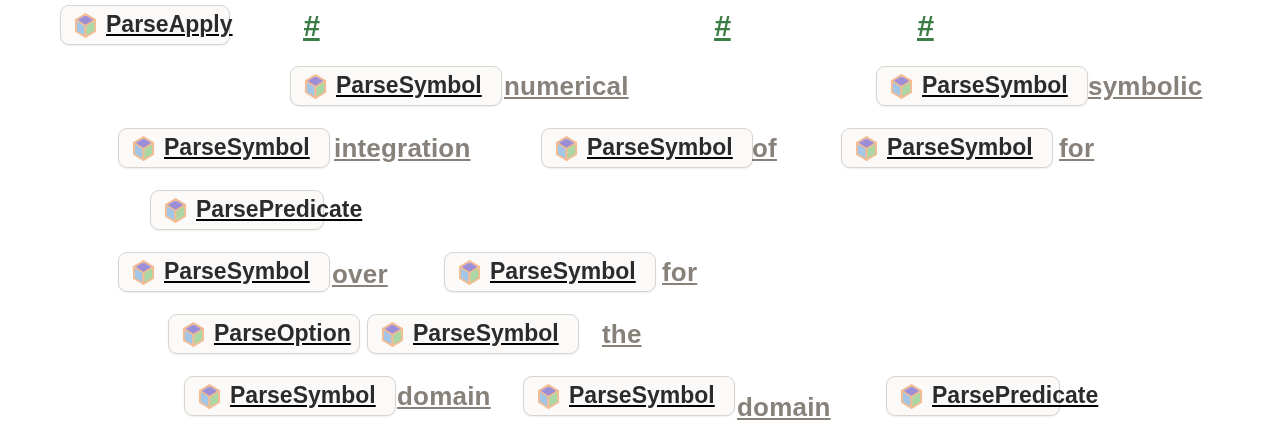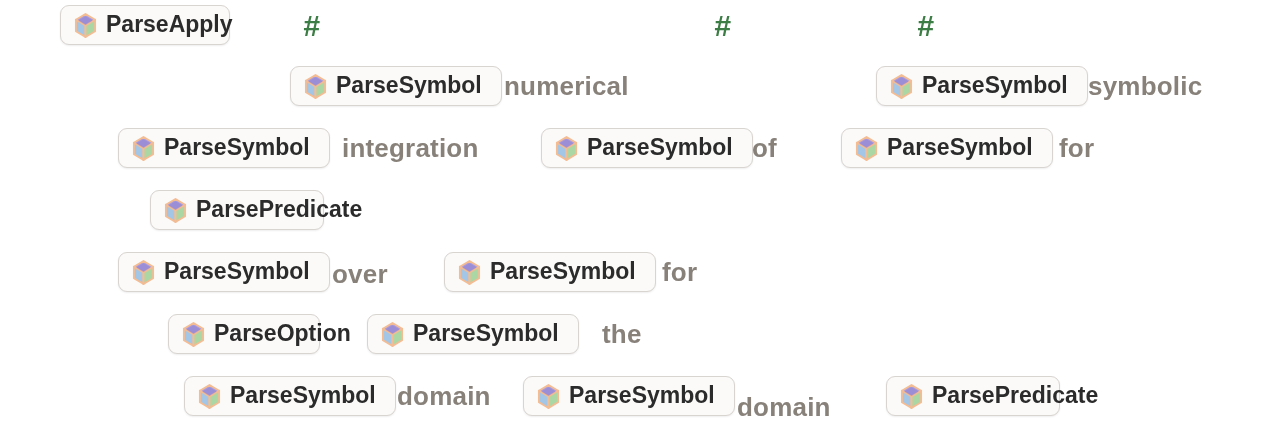--- a/index.html
+++ b/index.html
@@ -1,31 +1,31 @@
 <!DOCTYPE html>
 <html><head>
 <meta charset="utf-8">
 <style>
   html,body{margin:0;padding:0;}
   body{
     width:1262px;height:426px;position:relative;overflow:hidden;
     background:var(--bg,#ffffff);
     font-family:"Liberation Sans", sans-serif;
   }
-  .tok{position:absolute;white-space:nowrap;}
+  .tok{position:absolute;white-space:nowrap;text-decoration:underline;}
   .box{
     height:40px;box-sizing:border-box;
     display:flex;align-items:center;gap:9px;padding:0 10px 0 13px;
     background:var(--box-fill,#fbfaf8);
     border:1px solid var(--box-border,#d8d4d0);
     border-radius:9px;
     box-shadow:0 1px 2px rgba(0,0,0,0.07);
     cursor:pointer;
   }
-  .w170{width:170px}.w192{width:152px}.w194{width:212px}.w213{width:174px}
+  .w170{width:170px}.w192{width:192px}.w194{width:212px}.w213{width:174px}
   .blabel{
     font-size:23px;font-weight:700;color:var(--box-text,#2b2b2b);
     line-height:1;transform:translateY(-1px);
   }
   .cube{width:23px;height:25px;display:inline-flex;flex:0 0 auto;}
   .cube svg{width:100%;height:100%;}
   .str{
     font-size:26px;font-weight:700;color:var(--string-text,#87817a);
     line-height:30px;letter-spacing:0.2px;
   }
@@ -89,21 +89,21 @@
     <g stroke="#f3bc93" stroke-width="2" stroke-linejoin="round">
       <polygon points="12,1 22,7 12,13 2,7" fill="#ab9ddd"></polygon>
       <polygon points="2,7 12,13 12,25 2,19" fill="#a3c6e6"></polygon>
       <polygon points="22,7 12,13 12,25 22,19" fill="#abd7a4"></polygon>
     </g>
     <polygon points="12,3.4 19.6,7.9 12,12.4 4.4,7.9" fill="#8f7fd2" opacity="0.55"></polygon>
   </svg>
     </span>
   <span class="blabel">ParseSymbol</span>
 </div>
-<div class="tok str" style="left:342px;top:133px">integration</div>
+<div class="tok str" style="left:334px;top:133px">integration</div>
 <div class="tok box w194" style="left:541px;top:128px">
   <span class="cube">
       <svg viewBox="0 0 24 26" aria-hidden="true">
     <g stroke="#f3bc93" stroke-width="2" stroke-linejoin="round">
       <polygon points="12,1 22,7 12,13 2,7" fill="#ab9ddd"></polygon>
       <polygon points="2,7 12,13 12,25 2,19" fill="#a3c6e6"></polygon>
       <polygon points="22,7 12,13 12,25 22,19" fill="#abd7a4"></polygon>
     </g>
     <polygon points="12,3.4 19.6,7.9 12,12.4 4.4,7.9" fill="#8f7fd2" opacity="0.55"></polygon>
   </svg>

